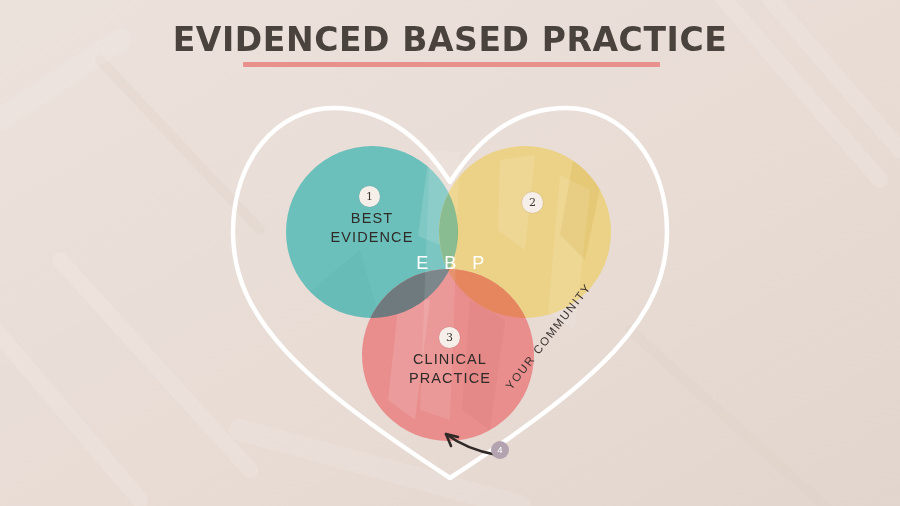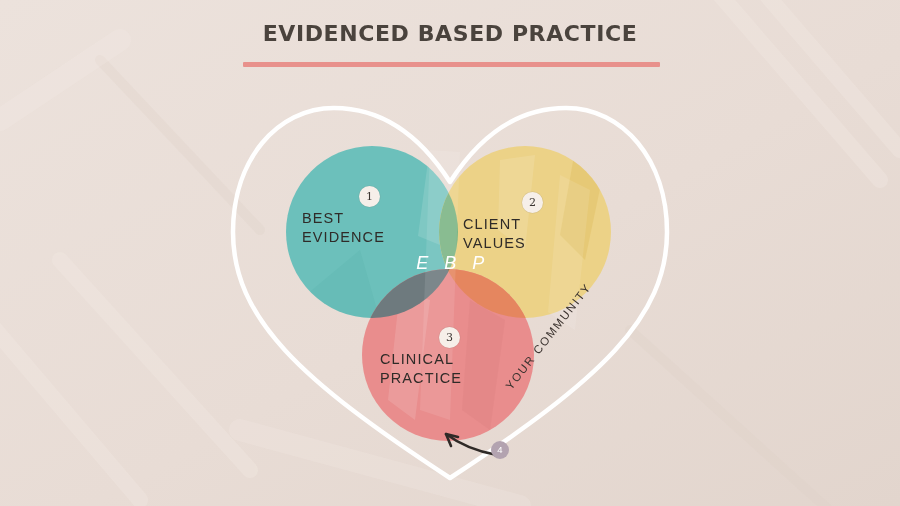--- a/index.html
+++ b/index.html
@@ -33,21 +33,21 @@
   #title-block {
     position: absolute;
     left: 0;
     top: 22px;
     width: 900px;
     text-align: center;
   }
   #page-title {
     font-family: "DejaVu Sans", sans-serif;
     font-weight: bold;
-    font-size: 22px;
+    font-size: 33px;
     letter-spacing: 0.6px;
     color: #4a433d;
     margin: 0;
     line-height: 1.1;
     white-space: nowrap;
   }
   #title-underline {
     position: absolute;
     left: 243px;
     top: 62px;
@@ -63,21 +63,21 @@
     left: 0;
     top: 0;
     width: 900px;
     height: 506px;
   }
   #diagram svg { position: absolute; left: 0; top: 0; }
 
   
   .node-label {
     position: absolute;
-    text-align: left;
+    text-align: center;
     color: #2f2b28;
     font-family: "Liberation Sans", sans-serif;
     font-size: 14.5px;
     letter-spacing: 1.1px;
     line-height: 1.32;
     white-space: pre-line;
     font-weight: 400;
   }
   .badge {
     position: absolute;
@@ -103,21 +103,20 @@
     box-shadow: none;
   }
   #ebp-core {
     position: absolute;
     color: #ffffff;
     font-family: "Liberation Sans", sans-serif;
     font-size: 18px;
     letter-spacing: 5.5px;
     text-align: center;
     font-weight: 400;
-    font-style: italic;
   }
   #community-label {
     position: absolute;
     left: 508px;
     top: 382px;
     transform-origin: left center;
     transform: rotate(-52deg);
     color: #3b332f;
     font-family: "Liberation Sans", sans-serif;
     font-size: 11.5px;
@@ -239,22 +238,20 @@
         <path d="M497 455 C 480 452 462 446 446 434" fill="none" stroke="#2f2a27" stroke-width="2.6" stroke-linecap="round"></path>
         <path d="M446 434 L 458 437 M446 434 L 451 446" fill="none" stroke="#2f2a27" stroke-width="2.6" stroke-linecap="round"></path>
       </g>
     </svg>
 
     <div class="badge" style="left:359px; top:186px;">1</div>
     <div class="node-label" style="left:302px; top:209px; width:140px;">BEST
 EVIDENCE</div>
 
     <div class="badge" style="left:522px; top:192px;">2</div>
-    <div class="node-label" style="left:463px; top:215px; width:140px;">CLIENT
-VALUES</div>
 
     <div class="badge" style="left:439px; top:327px;">3</div>
     <div class="node-label" style="left:380px; top:350px; width:140px;">CLINICAL
 PRACTICE</div>
 
     <div id="ebp-core" style="left:393px; top:253px; width:120px;">E B P</div>
 
     <div class="badge badge-4" style="left:491px; top:441px;">4</div>
     <div id="community-label">YOUR COMMUNITY</div>
   </div>

